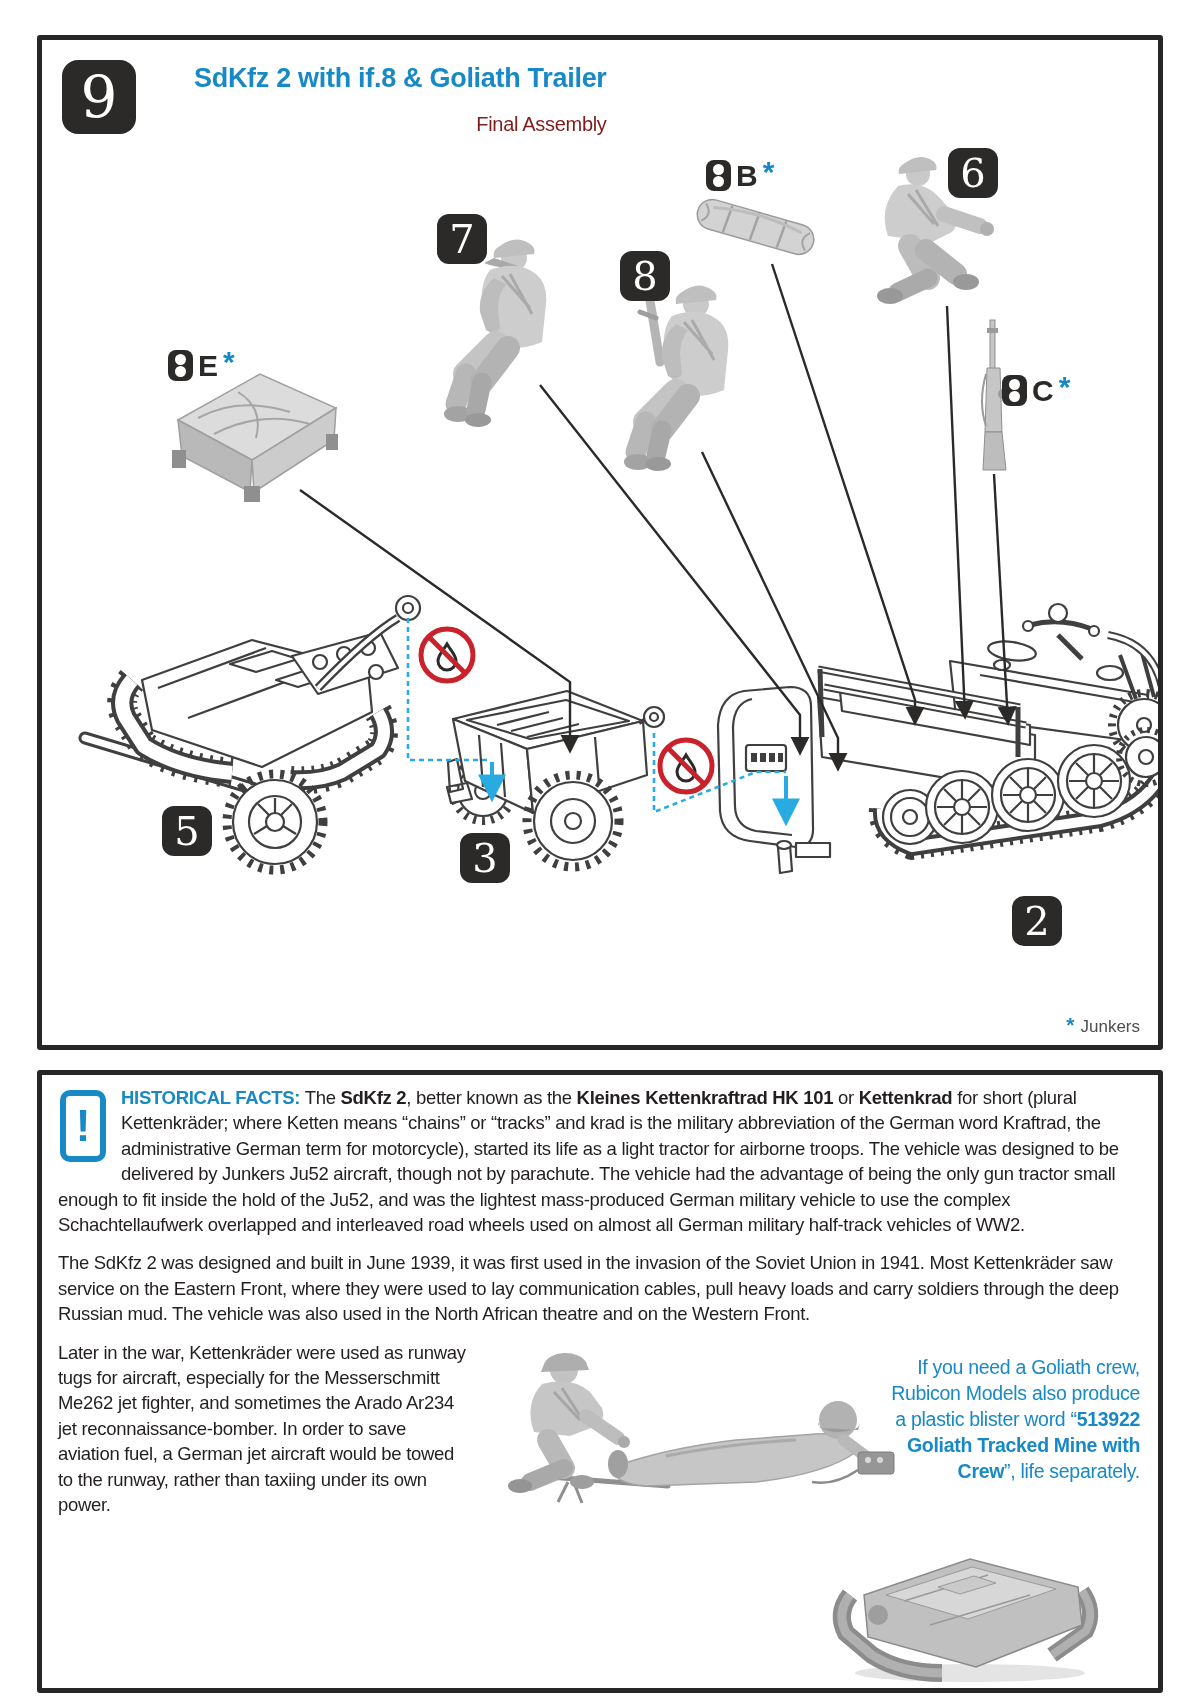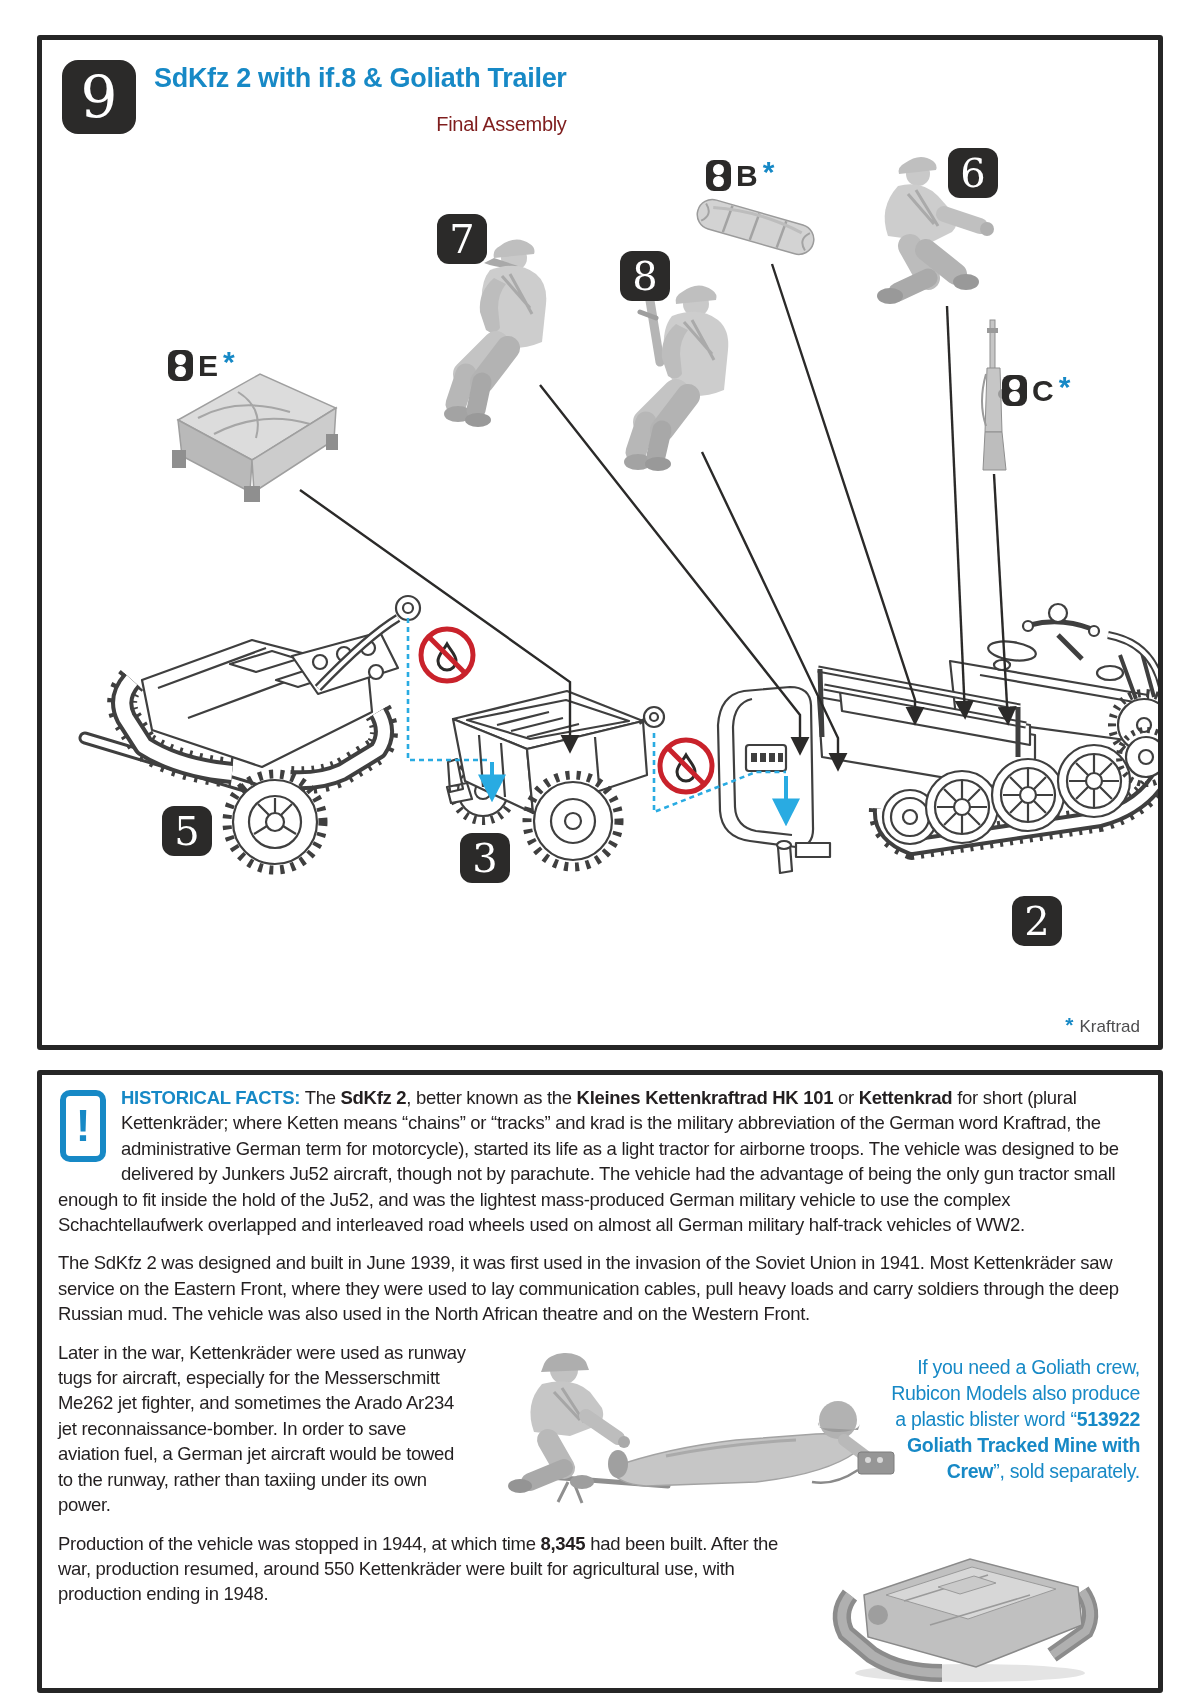--- a/index.html
+++ b/index.html
@@ -12,21 +12,21 @@
   #box1{left:37px;top:35px;width:1116px;height:1005px;}
   #box2{left:37px;top:1070px;width:1116px;height:613px;}
 
   
   .step-badge{
     position:absolute;left:20px;top:20px;width:74px;height:74px;border-radius:16px;
     background:#2b2a29;color:#fff;display:flex;align-items:center;justify-content:center;
     font-family:"DejaVu Serif",serif;font-size:58px;line-height:1;
   }
   .title-block{position:absolute;left:112px;top:24px;}
-  .title{color:#1789c6;font-size:27px;font-weight:bold;letter-spacing:-0.3px;line-height:1.1;}
+  .title{color:#1789c6;font-size:27px;font-weight:bold;letter-spacing:-0.3px;line-height:1.1;margin-left:40px;}
   .subtitle{color:#7f1d1d;font-size:20px;letter-spacing:-0.3px;margin-top:19px;text-align:right;}
 
   
   .pbadge{
     position:absolute;width:50px;height:50px;border-radius:12px;background:#2b2a29;color:#fff;
     display:flex;align-items:center;justify-content:center;
     font-family:"DejaVu Serif",serif;font-size:40px;line-height:1;
   }
   
   .sprue-label{position:absolute;display:flex;align-items:center;gap:5px;}
@@ -324,21 +324,21 @@
     <span class="sprue-letter">E</span>
     <span class="sprue-mark">*</span>
   </div>
   <div class="sprue-label" style="left:960px;top:335px;">
     <span class="sprue-icon"></span>
     <span class="sprue-letter">C</span>
     <span class="sprue-mark">*</span>
   </div>
 
   <div class="optional-note">
-    <span class="mark">*</span><span>Kraftrad</span>
+    <span class="mark">*</span><span>Junkers</span>
   </div>
 </div>
 
 <div id="box2" class="box">
   <div id="box2-content">
 
     <p class="fact">
       <span class="wicon">
           <b>!</b>
         </span>
@@ -370,21 +370,21 @@
           <circle cx="232" cy="30" r="19" fill="#b2b2b2"></circle>
           <path d="M212,32 a21,9 0 0 0 42,2 l-2,6 -38,-2 z" fill="#9c9c9c"></path>
           <line x1="238" y1="50" x2="262" y2="68" stroke="#b9b9b9" stroke-width="12" stroke-linecap="round"></line>
           <rect x="252" y="62" width="36" height="22" rx="3" fill="#969696" stroke="#7c7c7c"></rect>
           <circle cx="262" cy="70" r="3" fill="#d9d9d9"></circle>
           <circle cx="274" cy="70" r="3" fill="#d9d9d9"></circle>
           <path d="M252,80 Q228,96 206,92" stroke="#8a8a8a" stroke-width="2.5" fill="none"></path>
         </g>
       </svg>
       <div class="note-block">
-        <span>If you need a Goliath crew, Rubicon Models also produce a plastic blister word “</span><span class="b">513922 Goliath Tracked Mine with Crew</span><span>”, sold separately.</span>
+        <span>If you need a Goliath crew, Rubicon Models also produce a plastic blister word “</span><span class="b">513922 Goliath Tracked Mine with Crew</span><span>”, life separately.</span>
       </div>
     </div>
 
 
     <p class="fact">Later in the war, Kettenkräder were used as runway tugs for aircraft, especially for the Messerschmitt Me262 jet fighter, and sometimes the Arado Ar234 jet reconnaissance-bomber.  In order to save aviation fuel, a German jet aircraft would be towed to the runway, rather than taxiing under its own power.</p>
 
     <div class="media-b">
       <svg class="goliath-art" width="310" height="152" viewBox="0 0 310 152">
         <ellipse cx="150" cy="140" rx="115" ry="9" fill="#e4e4e4"></ellipse>
         <path d="M30,62 Q16,80 26,100 L52,122 Q80,140 122,140" fill="none" stroke="#8c8c8c" stroke-width="18"></path>
@@ -392,17 +392,14 @@
         <path d="M262,58 Q276,78 266,98 L232,122" fill="none" stroke="#8c8c8c" stroke-width="16"></path>
         <path d="M262,58 Q276,78 266,98 L232,122" fill="none" stroke="#b0b0b0" stroke-width="8"></path>
         <path d="M44,62 L150,26 L258,54 L262,92 L156,134 L48,104 Z" fill="#c0c0c0" stroke="#8a8a8a" stroke-width="1.5"></path>
         <path d="M66,62 L152,34 L236,56 L148,86 Z" fill="#d7d7d7" stroke="#9a9a9a"></path>
         <path d="M84,68 L168,42 M110,92 L210,62" stroke="#9a9a9a" stroke-width="1.5" fill="none"></path>
         <path d="M118,54 l36,-11 22,7 -36,11 Z" fill="#cacaca" stroke="#9a9a9a"></path>
         <circle cx="58" cy="82" r="10" fill="#9e9e9e"></circle>
       </svg>
     </div>
 
-    <p class="fact">
-      <span>Production of the vehicle was stopped in 1944, at which time </span><span class="b">8,345</span><span> had been built. After the war, production resumed, around 550 Kettenkräder were built for agricultural use, with production ending in 1948.</span>
-    </p>
   </div>
 </div>
 
 </body></html>

